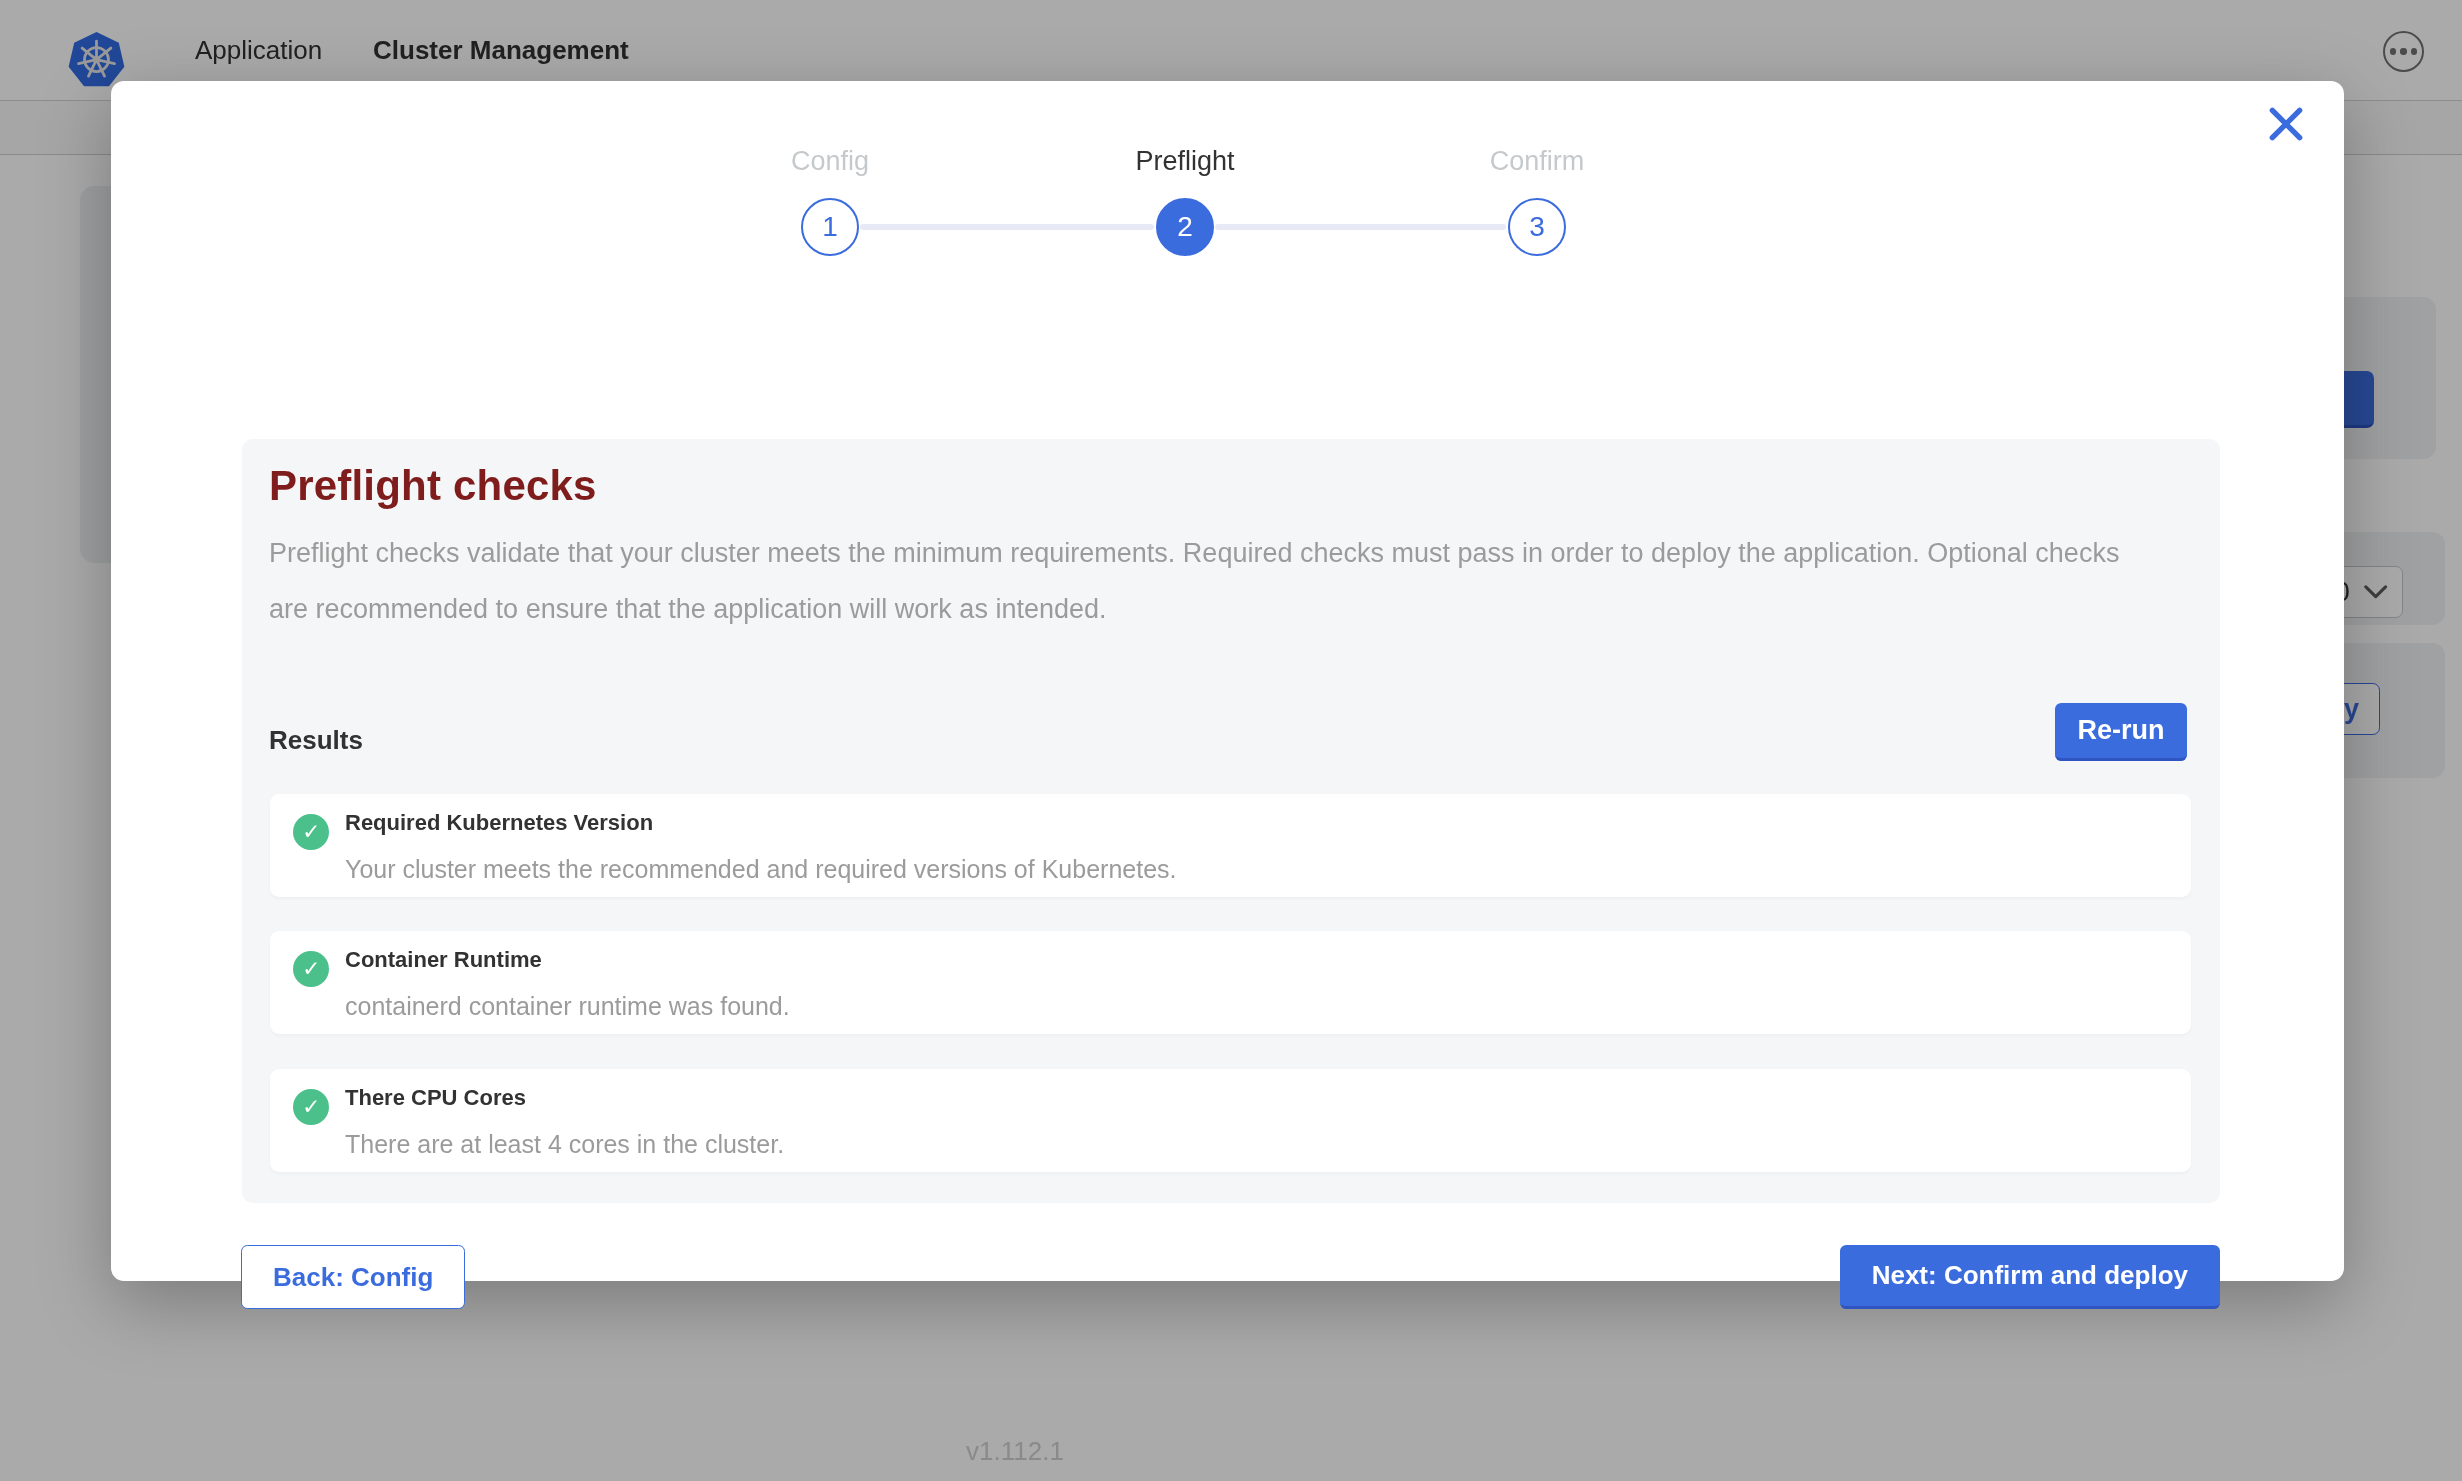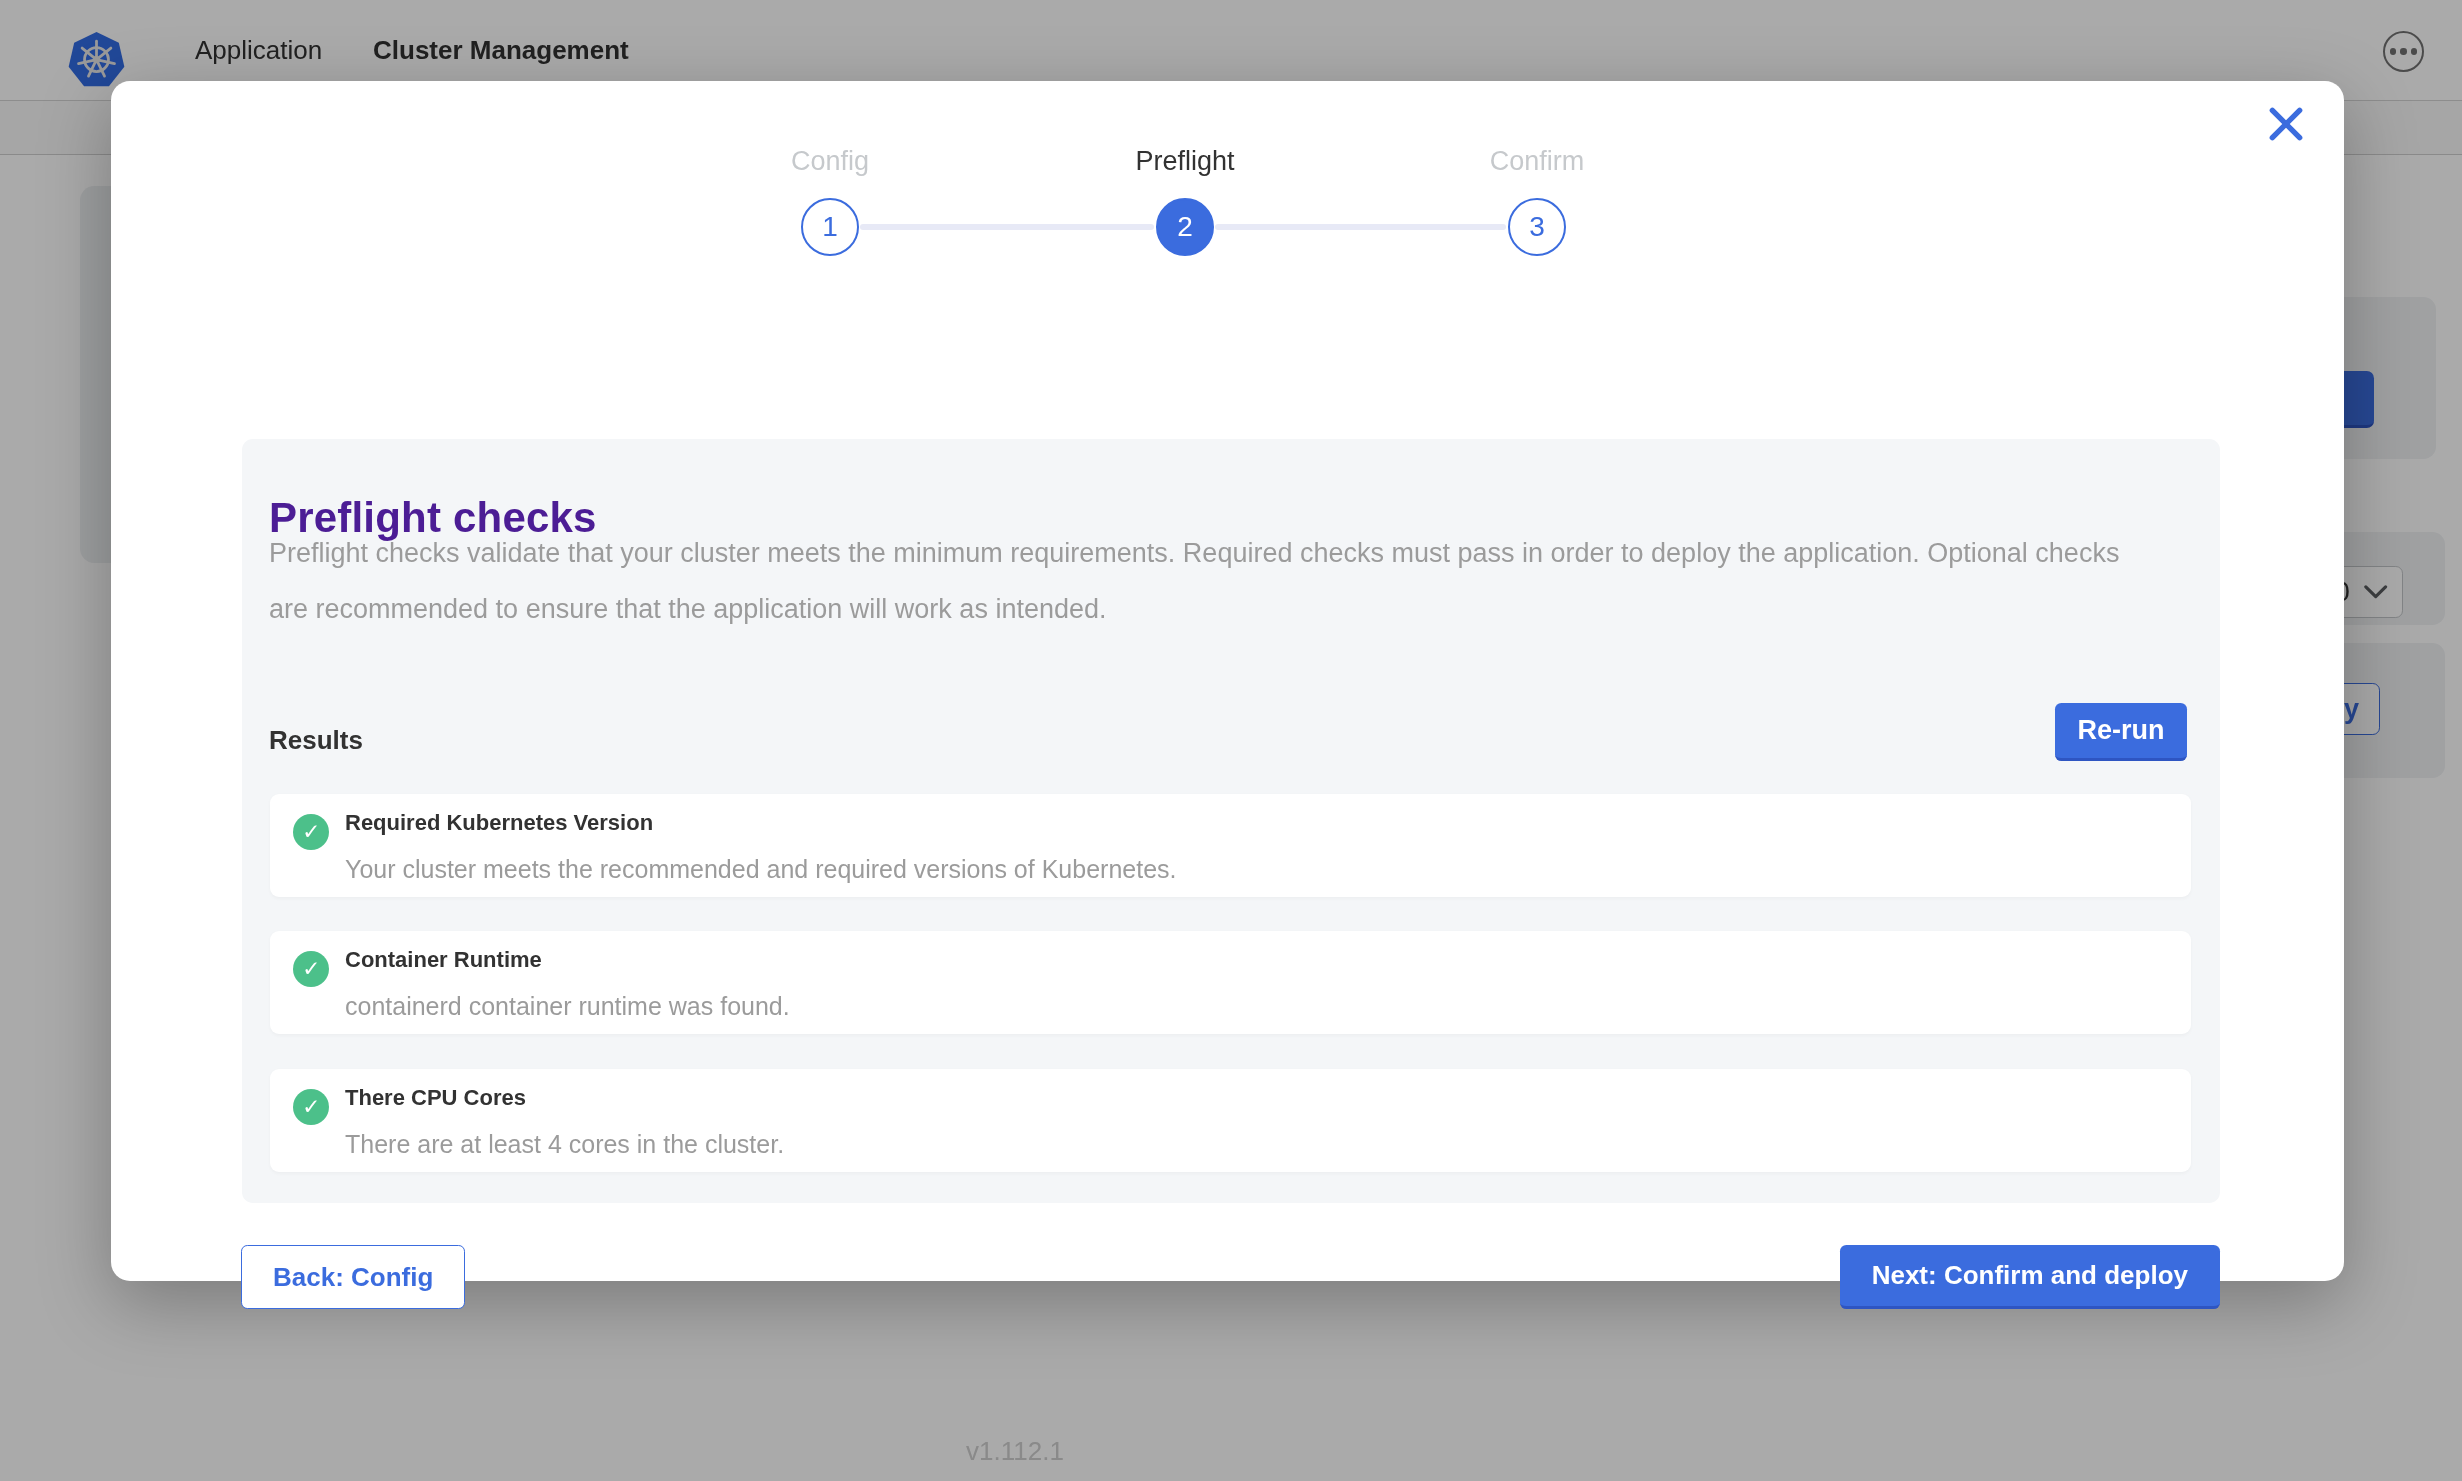--- a/index.html
+++ b/index.html
@@ -66,21 +66,21 @@
     position: absolute; left: 15px; top: 1436px; width: 2000px; text-align: center;
     font-size: 26px; color: #cfcfcf;
   }
 
   
   .overlay { position: absolute; inset: 0; background: rgba(0,0,0,0.335); z-index: 10; }
 
   
   .modal {
     position: absolute; left: 111px; top: 81px; width: 2233px; height: 1200px;
-    background: #ffffff; border-radius: 19px; z-index: 20;
+    background: #ffffff; border-radius: 13px; z-index: 20;
     box-shadow: 0 21.6px 72px rgba(0,0,0,0.28);
   }
   .close-btn {
     position: absolute; left: 2153px; top: 23.4px; width: 43px; height: 43px;
     background: transparent; border: none; cursor: pointer;
   }
 
   
   .step-label {
     position: absolute; top: 65px; width: 288px; text-align: center;
@@ -96,21 +96,21 @@
   .step-circle.active { background: #3b6cde; color: #ffffff; }
   .step-line { position: absolute; top: 143px; height: 6.3px; background: #e7e9f6; border-radius: 3.6px; }
 
   
   .panel {
     position: absolute; left: 131px; top: 358px; width: 1978px; height: 764px;
     background: #f4f6f8; border-radius: 10.8px;
   }
   .panel-title {
     position: absolute; left: 27px; top: 23.4px;
-    font-size: 42px; font-weight: 700; color: #4c1d95; letter-spacing: 0.2px; margin-top: 32px;
+    font-size: 42px; font-weight: 700; color: #7f1d1d; letter-spacing: 0.2px;
   }
   .panel-desc {
     position: absolute; left: 27px; top: 86px; width: 1885px;
     font-size: 27px; line-height: 56px; color: #9b9b9b;
   }
   .results-heading {
     position: absolute; left: 27px; top: 286px;
     font-size: 26px; font-weight: 700; color: #323232;
   }
   .rerun-btn {

